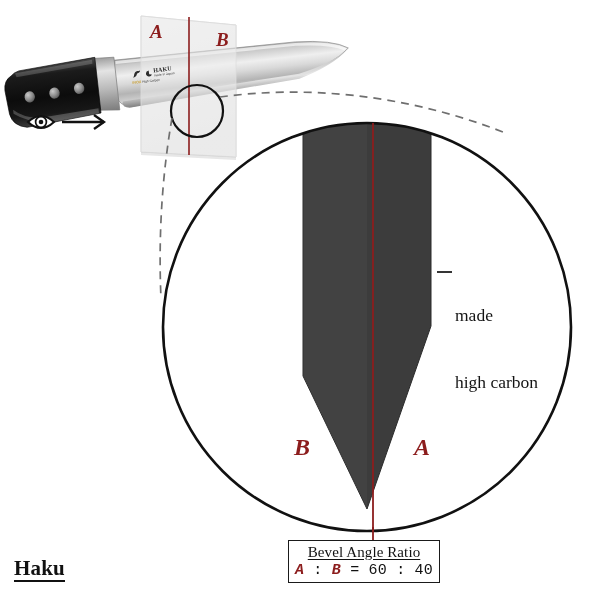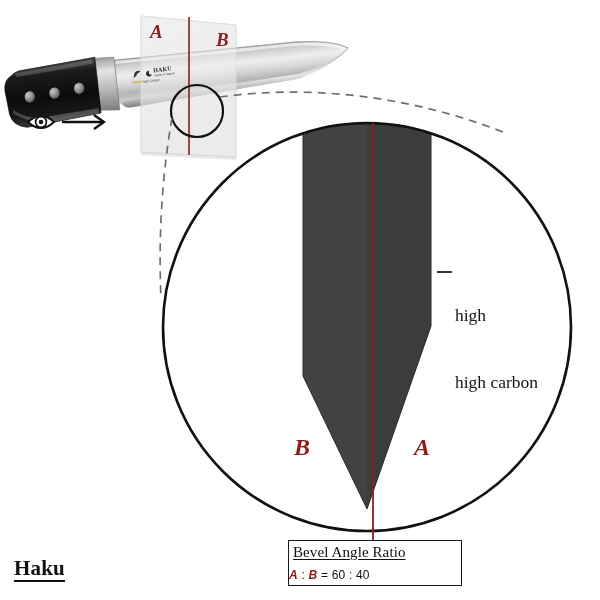--- a/index.html
+++ b/index.html
@@ -62,43 +62,43 @@
     font-family: "Liberation Serif", "DejaVu Serif", serif;
     line-height: 1.28;
   }
   #callout-text div { white-space: pre; }
 
   
   #ratio-box {
     position: absolute;
     left: 288px;
     top: 540px;
-    width: 174px;
+    width: 152px;
     border: 1.6px solid #1a1a1a;
     background: #ffffff;
-    text-align: left;
+    text-align: center;
     padding: 2px 0 3px 0;
     box-sizing: border-box;
   }
   #ratio-title {
     font-family: "Liberation Serif", "DejaVu Serif", serif;
     font-size: 15px;
     color: #111111;
     text-decoration: underline;
     text-underline-offset: 2px;
     display: block;
     padding: 1px 4px 0 4px;
     letter-spacing: 0.1px;
   }
   #ratio-value {
     display: block;
-    font-family: Liberation Sans, sans-serif;
-    font-size: 12px;
+    font-family: Liberation Mono, monospace;
+    font-size: 15px;
     color: #111111;
-    padding-top: 7px;
+    padding-top: 1px;
     letter-spacing: 0.2px;
   }
   #ratio-value .ab {
     color: #8c1d1d;
     font-style: italic;
     font-weight: 700;
   }
 
   
   #brand {
@@ -291,21 +291,21 @@
 
     <line x1="437" y1="272" x2="452" y2="272" stroke="#111111" stroke-width="1.7"></line>
 
     <line x1="373" y1="527" x2="373" y2="542" stroke="#8c1d1d" stroke-width="1.8"></line>
   </svg>
 
   <div class="txt zoom-letter" id="zoom-letter-b">B</div>
   <div class="txt zoom-letter" id="zoom-letter-a">A</div>
 
   <div class="txt" id="callout-text">
-    <div>high</div>
+    <div>made</div>
     <div>high carbon</div>
   </div>
 
   <div id="ratio-box">
     <span id="ratio-title">Bevel Angle Ratio</span>
     <span id="ratio-value">
       <span class="ab">A</span><span> : </span><span class="ab">B</span><span> = </span><span>60 : 40</span>
     </span>
   </div>
 

